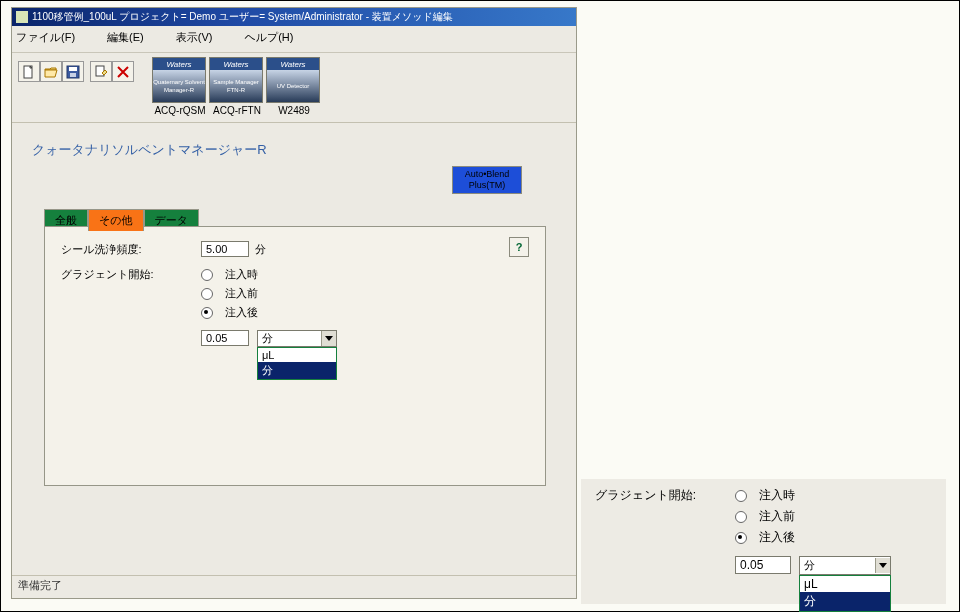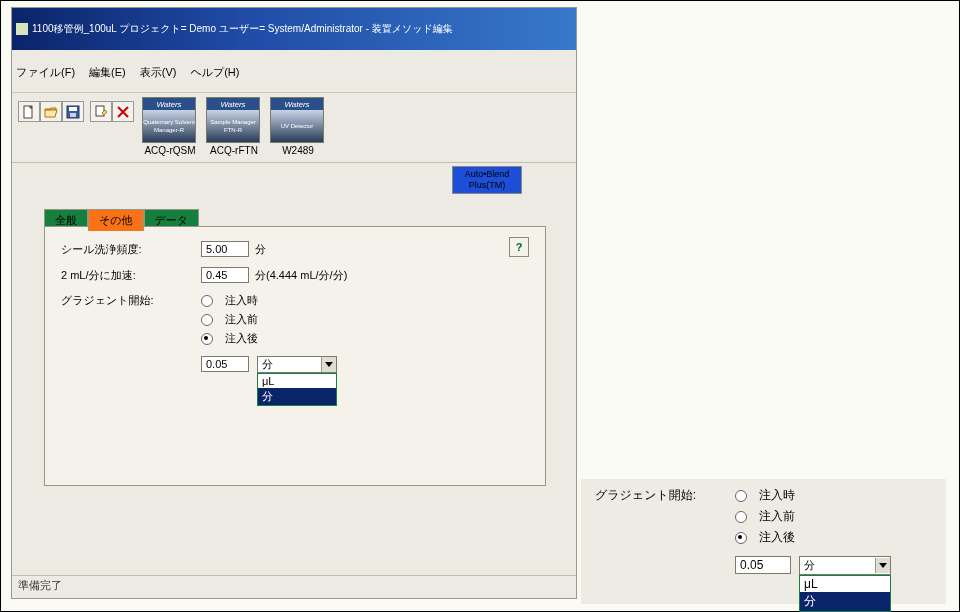--- a/index.html
+++ b/index.html
@@ -1,26 +1,26 @@
 <!DOCTYPE html>
 <html><head>
 <meta charset="utf-8">
 <style>
   html,body{margin:0;padding:0;font-family:"MS UI Gothic","MS PGothic",sans-serif;font-size:11px;background:#fbfbf5}
   .canvas{position:relative;width:960px;height:612px;background:#fbfbf5;border:1px solid #000;box-sizing:border-box}
   .window{position:absolute;left:10px;top:6px;width:566px;height:592px;background:#eceae3;border:1px solid #9a9a8a;box-sizing:border-box}
-  .titlebar{height:18px;background:linear-gradient(90deg,#0a246a 0%,#1f4aa5 40%,#3778c9 100%);color:#fff;display:flex;align-items:center;padding:12px 4px;font-size:10px}
+  .titlebar{height:18px;background:linear-gradient(90deg,#0a246a 0%,#1f4aa5 40%,#3778c9 100%);color:#fff;display:flex;align-items:center;padding:0 4px;font-size:10px}
   .titlebar .icon{width:12px;height:12px;background:#d7e4b7;margin-right:4px}
-  .menubar{height:18px;background:#eceae3;display:flex;align-items:flex-end;gap:14px;padding:12px 4px;border-bottom:1px solid #c9c6b9;font-size:11px;color:#000}
+  .menubar{height:18px;background:#eceae3;display:flex;align-items:flex-start;gap:32px;padding:4px 4px;border-bottom:1px solid #c9c6b9;font-size:11px;color:#000}
   .menubar span{cursor:default}
   .toolbar-row{display:flex;align-items:flex-start;padding:4px 6px 6px 6px}
   .btngroup{display:flex;align-items:center;margin-top:4px}
   .tbtn{width:22px;height:21px;background:#f4f2ea;border:1px solid #999;box-sizing:border-box;display:flex;align-items:center;justify-content:center;font-size:12px;position:relative}
   .tbtn svg{width:14px;height:14px}
-  .dev-icons{display:flex;gap:8px;margin-left:8px}
+  .dev-icons{display:flex;gap:1px;margin-left:18px}
   .dev{width:56px;text-align:center}
   .dev .card{width:54px;height:46px;border:1px solid #7a7a6d;box-sizing:border-box;background:#fff;display:flex;flex-direction:column;overflow:hidden}
   .dev .card .wtop{height:12px;background:#2b4f8a;color:#fff;font-size:8px;display:flex;align-items:center;justify-content:center;font-style:italic}
   .dev .card .wimg{flex:1;background:linear-gradient(180deg,#c7d4e6 0%,#283b58 100%);color:#fff;font-size:6px;display:flex;align-items:center;justify-content:center;text-align:center;line-height:8px}
   .dev .lbl{font-size:10px;margin-top:2px}
   hr.div{margin:0;border:0;border-top:1px solid #c3c0b0}
   .panel-title{color:#335fa5;font-size:13px;padding:18px 0 14px 20px}
   .rt-btn{position:absolute;left:440px;top:158px;width:68px;height:26px;background:#1d4ed8;border:1px solid #8b8b7d;font-size:9px;line-height:11px;display:flex;align-items:center;justify-content:center;text-align:center}
   .tabs{position:absolute;left:32px;top:200px;display:flex;font-size:11px}
   .tab{padding:3px 10px;border:1px solid #969688;border-bottom:none;background:#15803d;margin-right:0;position:relative;top:1px}
@@ -122,41 +122,37 @@
           <div class="card">
               <div class="wtop">Waters</div>
               <div class="wimg">UV Detector</div>
             </div>
           <div class="lbl">W2489</div>
         </div>
       </div>
     </div>
     <hr class="div">
 
+    <div class="panel-title">クォータナリソルベントマネージャーR</div>
 
     <div class="rt-btn">Auto•Blend Plus(TM)</div>
 
     <div class="tabs">
       <div class="tab">全般</div>
       <div class="tab active">その他</div>
       <div class="tab">データ</div>
     </div>
 
     <div class="tab-panel">
       <div class="help-btn">?</div>
 
       <div class="row">
         <div class="lab">シール洗浄頻度:</div>
         <input class="inp" style="width: 48px;" value="5.00">
         <span class="unit">分</span>
-      </div>
-      <div class="row">
-        <div class="lab">2 mL/分に加速:</div>
-        <input class="inp" style="width: 48px;" value="0.45">
-        <span class="unit">分(4.444 mL/分/分)</span>
       </div>
 
       <div class="row" style="align-items:flex-start;margin-top:8px">
         <div class="lab">グラジェント開始:</div>
         <div class="radio-col">
           <div class="radio-opt">
               <span class="rdot"></span>
               <span>注入時</span>
             </div>
           <div class="radio-opt">

